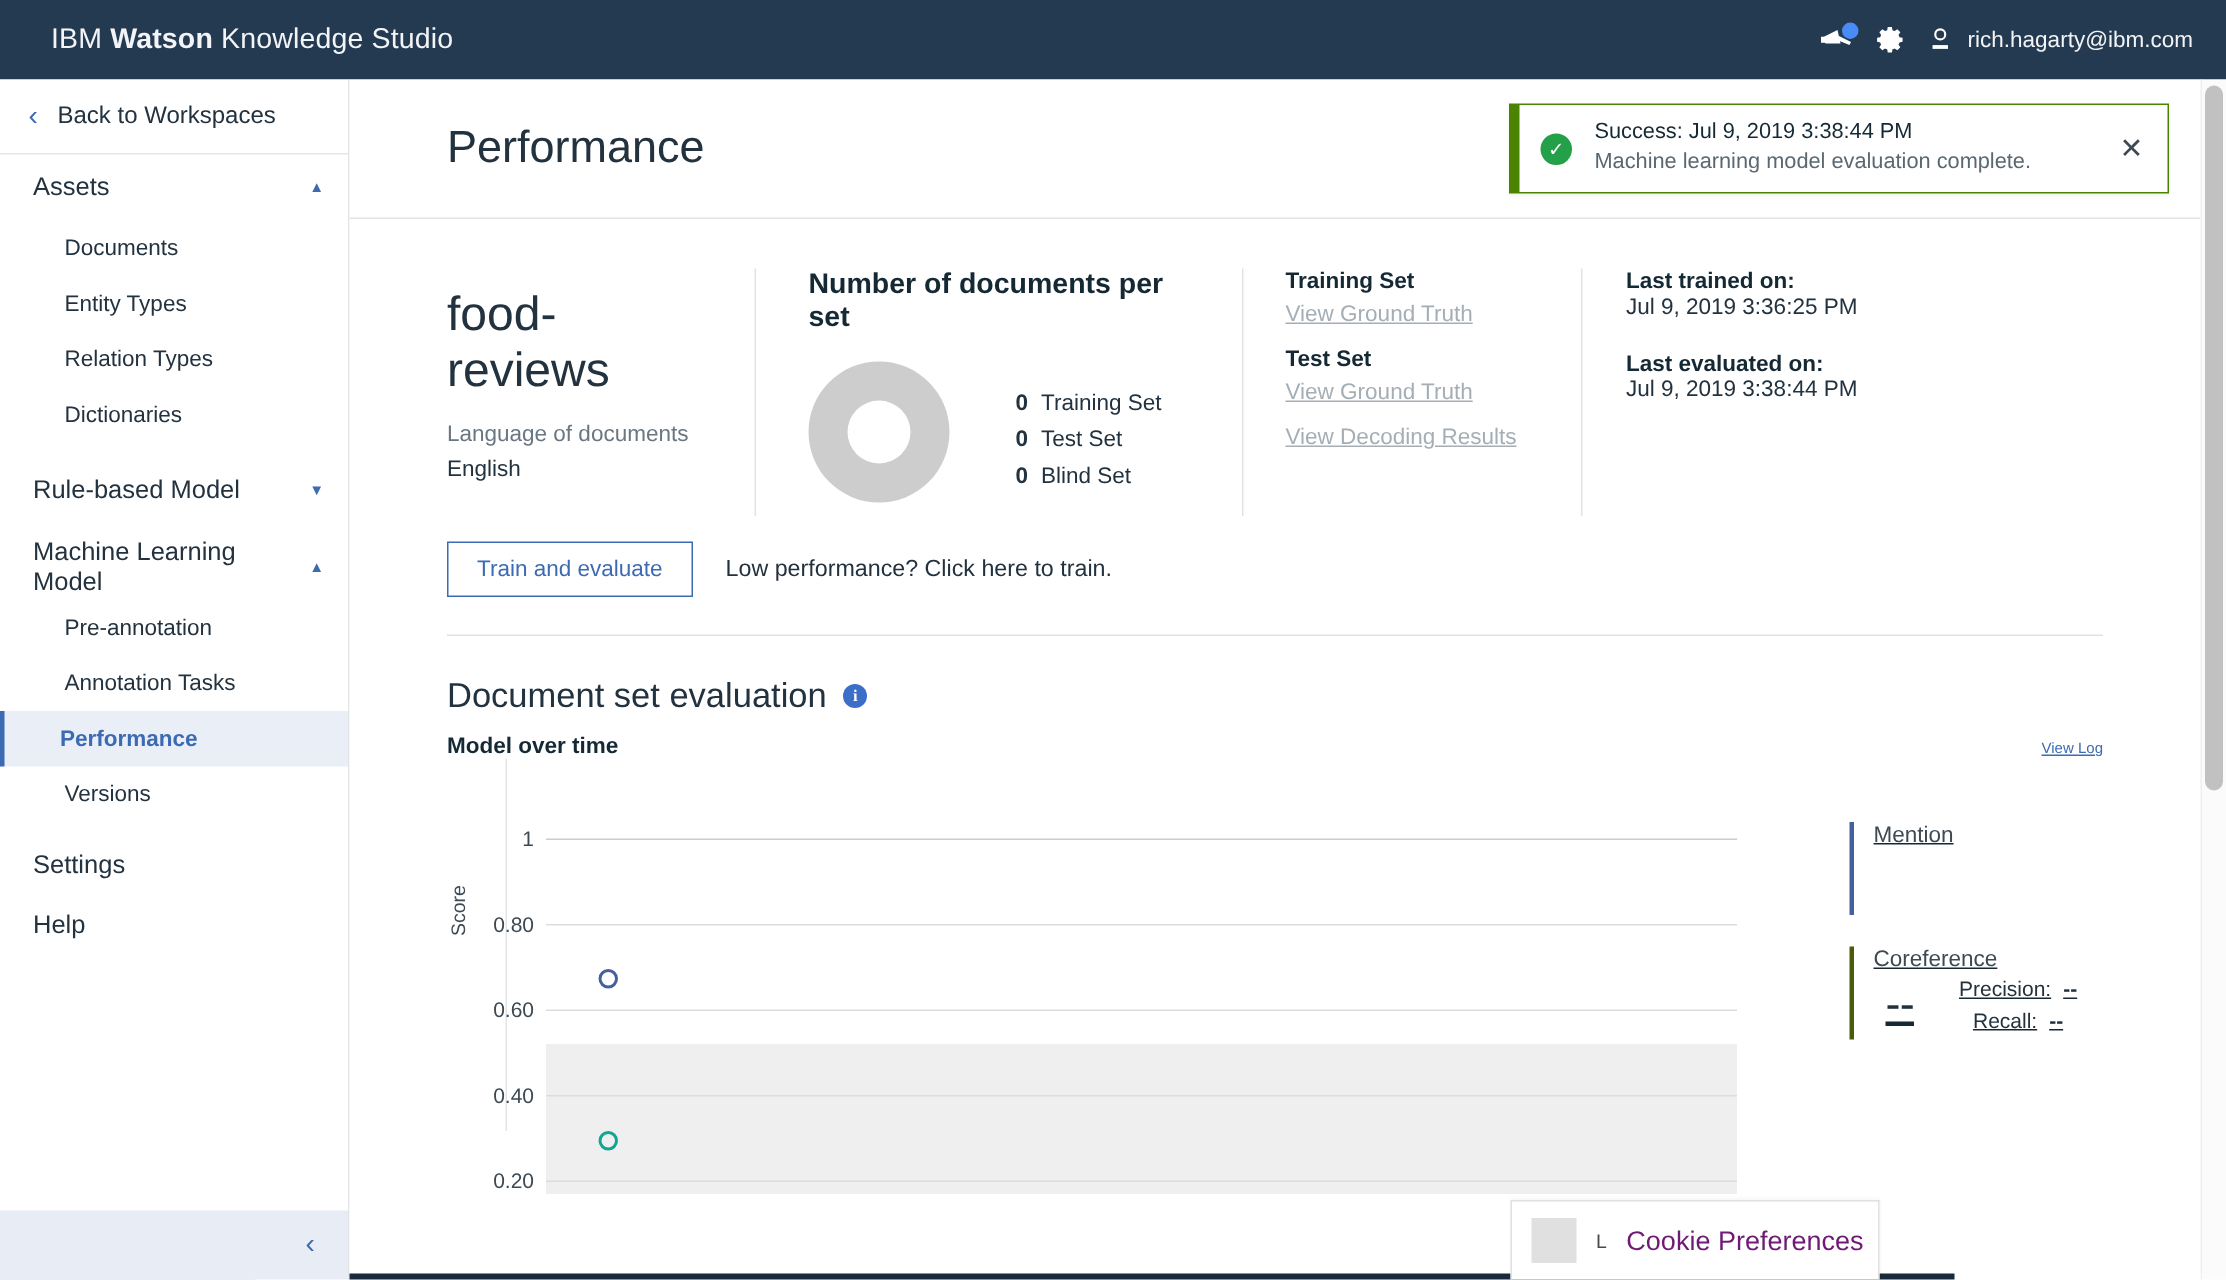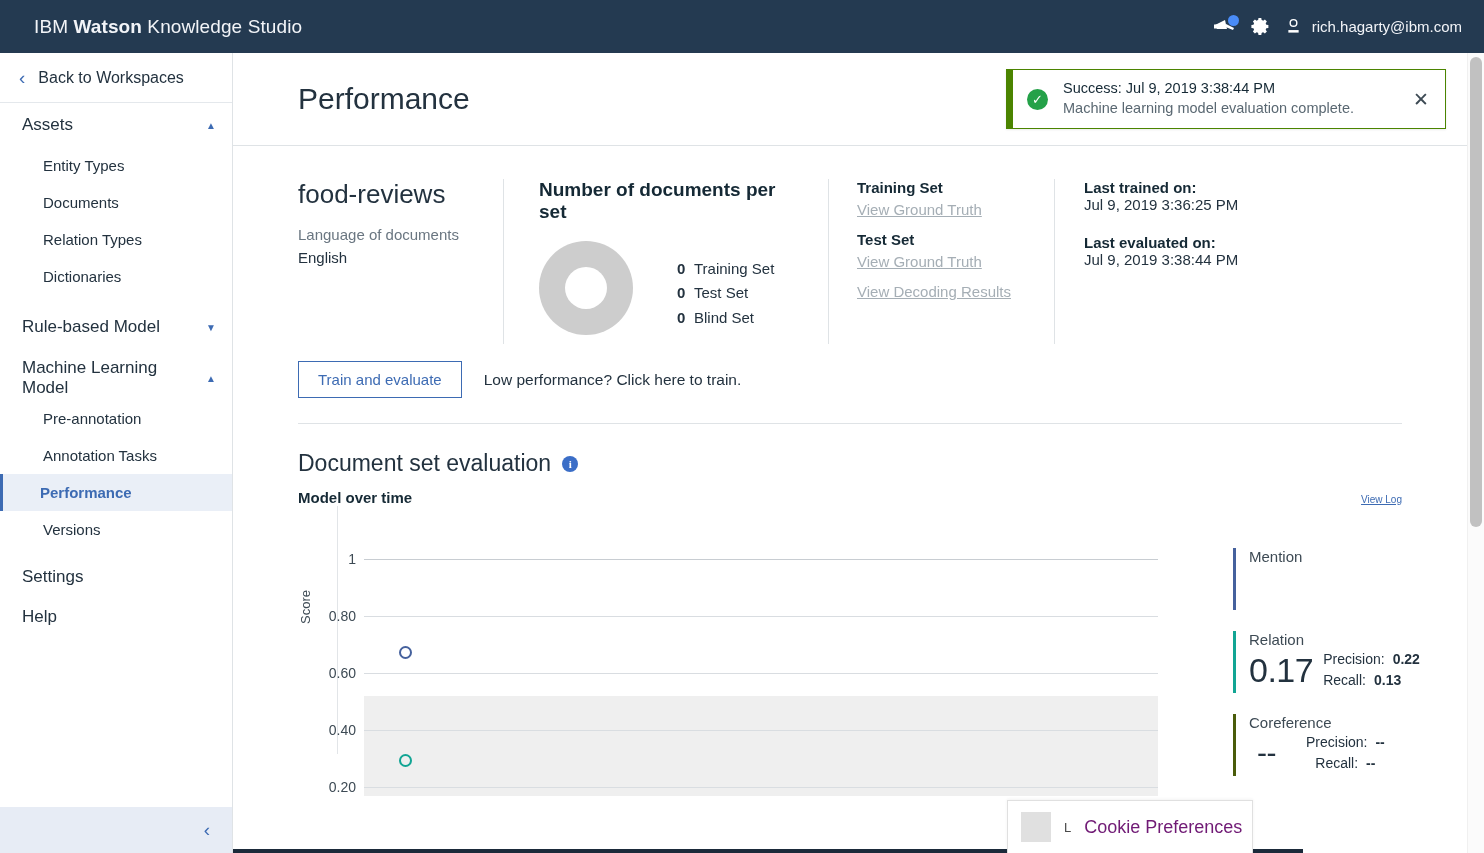--- a/index.html
+++ b/index.html
@@ -157,21 +157,21 @@
   }
 
   
   .summary {
     display: flex;
     margin: 33px 0 0 65px;
     height: 165px;
   }
   .sum-col { padding-right: 34px; }
   .sum-divider { border-left: 1px solid #dfe3e6; }
-  .ws-name { font-size: 26px; font-weight: normal; color: #23323f; margin: 0 0 16px 0; }
+  .ws-name { font-size: 32px; font-weight: normal; color: #23323f; margin: 12px 0 16px 0; }
   .ws-lang-label { font-size: 15px; color: #6a7681; margin-bottom: 6px; }
   .ws-lang { font-size: 15px; color: #23323f; }
   .sum-heading { font-size: 19px; font-weight: bold; color: #152935; margin-bottom: 18px; }
 
   .donut-row { display: flex; align-items: flex-start; }
   .donut {
     width: 94px; height: 94px; border-radius: 50%;
     background: #cdcdcd;
     position: relative;
     margin-right: 44px;
@@ -289,20 +289,21 @@
   .metrics {
     position: absolute;
     left: 1000px; top: 495px;
     width: 225px;
   }
   .metric {
     border-left: 3px solid #45619d;
     padding: 0 0 0 13px;
     margin-bottom: 21px;
     min-height: 62px;
+    text-decoration: underline;
   }
   .metric.relation { border-left-color: #12a594; }
   .metric.coref { border-left-color: #4a5c0a; }
   .metric-name { font-size: 15px; color: #3d4a54; margin-bottom: 1px; }
   .metric-body { display: flex; align-items: center; }
   .metric-big {
     font-size: 34px; font-weight: normal; color: #23323f;
     line-height: 1; letter-spacing: -.5px;
   }
   .metric-big.dash { font-size: 30px; padding-left: 8px; }
@@ -387,22 +388,22 @@
 <div class="sidebar">
   <div class="back-row">
     <span class="back-chevron">‹</span>
     <span class="back-label">Back to Workspaces</span>
   </div>
 
   <div class="nav-section">
     <span class="nav-section-label">Assets</span>
     <span class="caret">▲</span>
   </div>
+  <div class="nav-item">Documents</div>
   <div class="nav-item">Entity Types</div>
-  <div class="nav-item">Documents</div>
   <div class="nav-item">Relation Types</div>
   <div class="nav-item">Dictionaries</div>
 
   <div class="nav-section" style="margin-top:10px">
     <span class="nav-section-label">Rule-based Model</span>
     <span class="caret">▼</span>
   </div>
 
   <div class="nav-section" style="margin-top:7px">
     <span class="nav-section-label" style="max-width:150px; display:inline-block;">Machine Learning Model</span>
@@ -512,30 +513,20 @@
     <div class="pt" style="left:101px; top:140px"></div>
     <div class="pt teal" style="left:101px; top:248px"></div>
   </div>
 
   <div class="metrics">
 
     <div class="metric">
       <div class="metric-name">Mention</div>
     </div>
 
-    <div class="metric relation">
-      <div class="metric-name">Relation</div>
-      <div class="metric-body">
-        <div class="metric-big">0.17</div>
-        <div class="metric-pr">
-          <div><span>Precision:</span><span class="pad"></span><b>0.22</b></div>
-          <div><span>Recall:</span><span class="pad"></span><b>0.13</b></div>
-        </div>
-      </div>
-    </div>
 
     <div class="metric coref">
       <div class="metric-name">Coreference</div>
       <div class="metric-body">
         <div class="metric-big dash">--</div>
         <div class="metric-pr">
           <div><span>Precision:</span><span class="pad"></span><b>--</b></div>
           <div><span>Recall:</span><span class="pad"></span><b>--</b></div>
         </div>
       </div>

